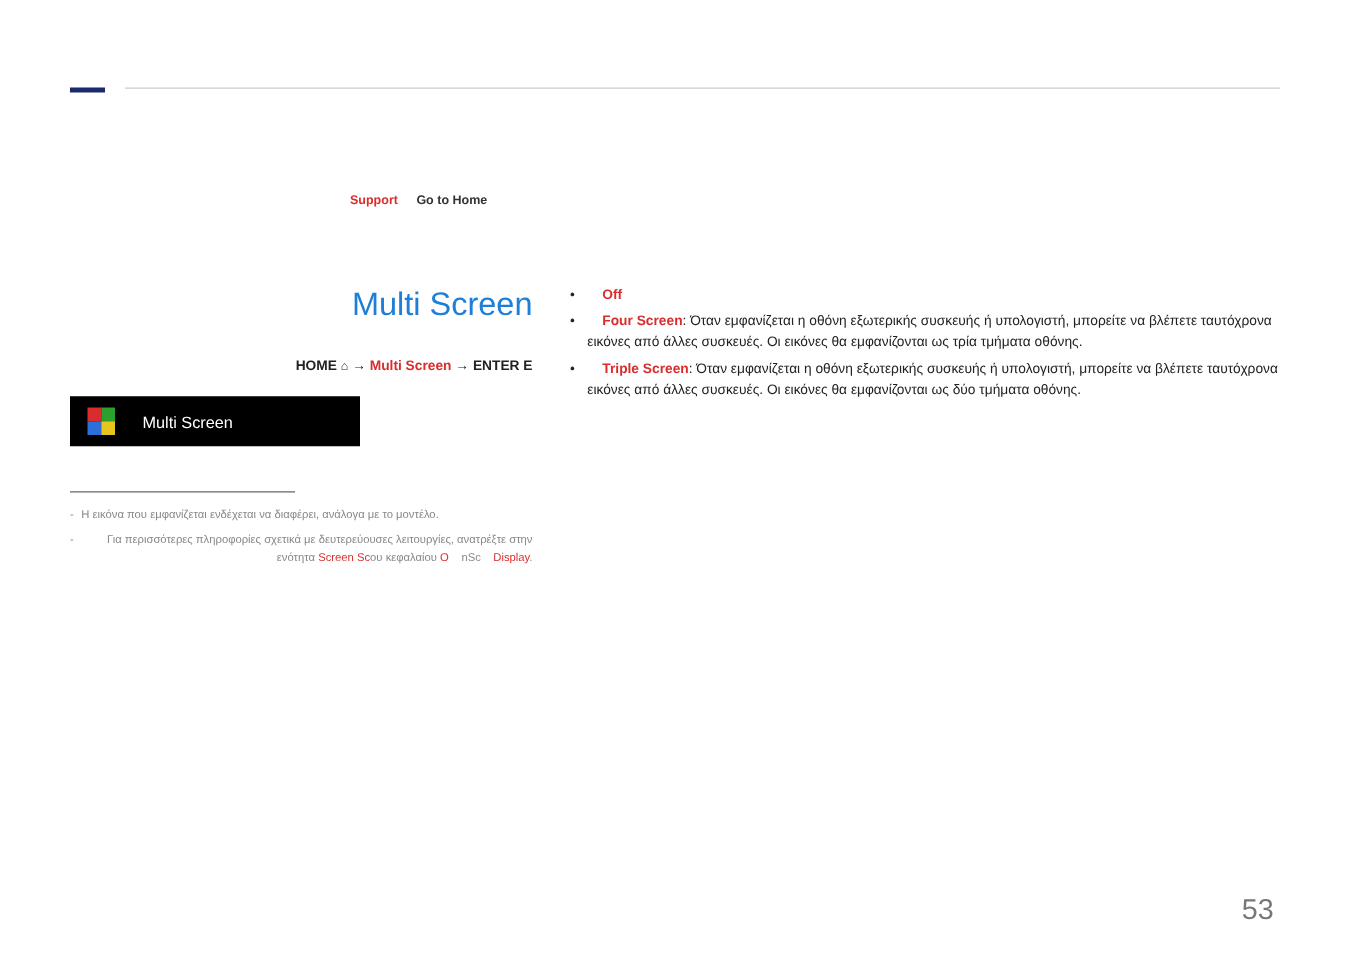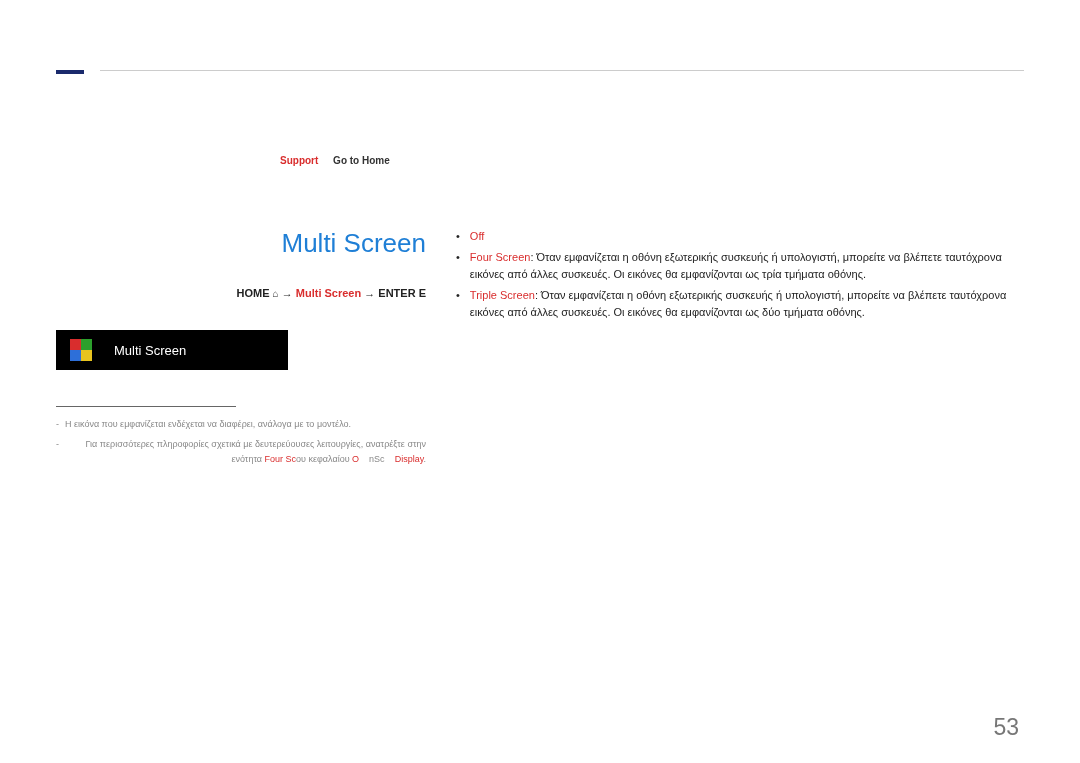--- a/index.html
+++ b/index.html
@@ -51,21 +51,21 @@
   .right-col { flex: 1; font-size: 11px; line-height: 1.55; }
   h1.title {
     font-size: 26px;
     color: #1f7fd6;
     font-weight: 400;
     margin-bottom: 28px;
   }
   .path {
     font-size: 11px;
     font-weight: bold;
-    margin-bottom: 31px;
+    margin-bottom: 18px;
     padding-left: 24px;
   }
   .path .ms { color: #d92d2d; }
   .path .house {
     display: inline-block;
     font-size: 10px;
     vertical-align: baseline;
   }
   .black-bar {
     background: #000;
@@ -106,21 +106,21 @@
   .footnote .dash { margin-right: 6px; }
   .footnote .red { color: #d92d2d; }
   .intro { margin-bottom: 6px; }
   ul.bullets { list-style: none; margin-left: 10px; }
   ul.bullets li { display: flex; margin-bottom: 4px; }
   ul.bullets li:before {
     content: "•";
     margin-right: 10px;
     flex-shrink: 0;
   }
-  .lbl { color: #d92d2d; font-weight: normal; }
+  .lbl { color: #d92d2d; font-weight: bold; margin-left: 12px; }
   .page-num {
     position: absolute;
     bottom: 22px;
     right: 61px;
     font-size: 23px;
     color: #777;
   }
 </style>
 </head>
 <body>
@@ -159,21 +159,21 @@
       </div>
 
       <div class="footnote-rule"></div>
       <div class="footnote">
         <span class="dash">-</span>
         <span>Η εικόνα που εμφανίζεται ενδέχεται να διαφέρει, ανάλογα με το μοντέλο.</span>
       </div>
       <div class="footnote">
         <span class="dash">-</span>
         <span>
-          <span>Για περισσότερες πληροφορίες σχετικά με δευτερεύουσες λειτουργίες, ανατρέξτε στην ενότητα </span><span class="red">Four Sc</span><span>ου κεφαλαίου </span><span class="red">O</span><span>&nbsp;&nbsp;&nbsp;&nbsp;</span><span>nSc</span><span>&nbsp;&nbsp;&nbsp;&nbsp;</span><span class="red">Display</span><span>.</span>
+          <span>Για περισσότερες πληροφορίες σχετικά με δευτερεύουσες λειτουργίες, ανατρέξτε στην ενότητα </span><span class="red">Screen Sc</span><span>ου κεφαλαίου </span><span class="red">O</span><span>&nbsp;&nbsp;&nbsp;&nbsp;</span><span>nSc</span><span>&nbsp;&nbsp;&nbsp;&nbsp;</span><span class="red">Display</span><span>.</span>
         </span>
       </div>
     </div>
 
     <div class="right-col">
       <ul class="bullets">
         <li>
           <span><span class="lbl">Off</span><span></span></span>
         </li>
         <li>

